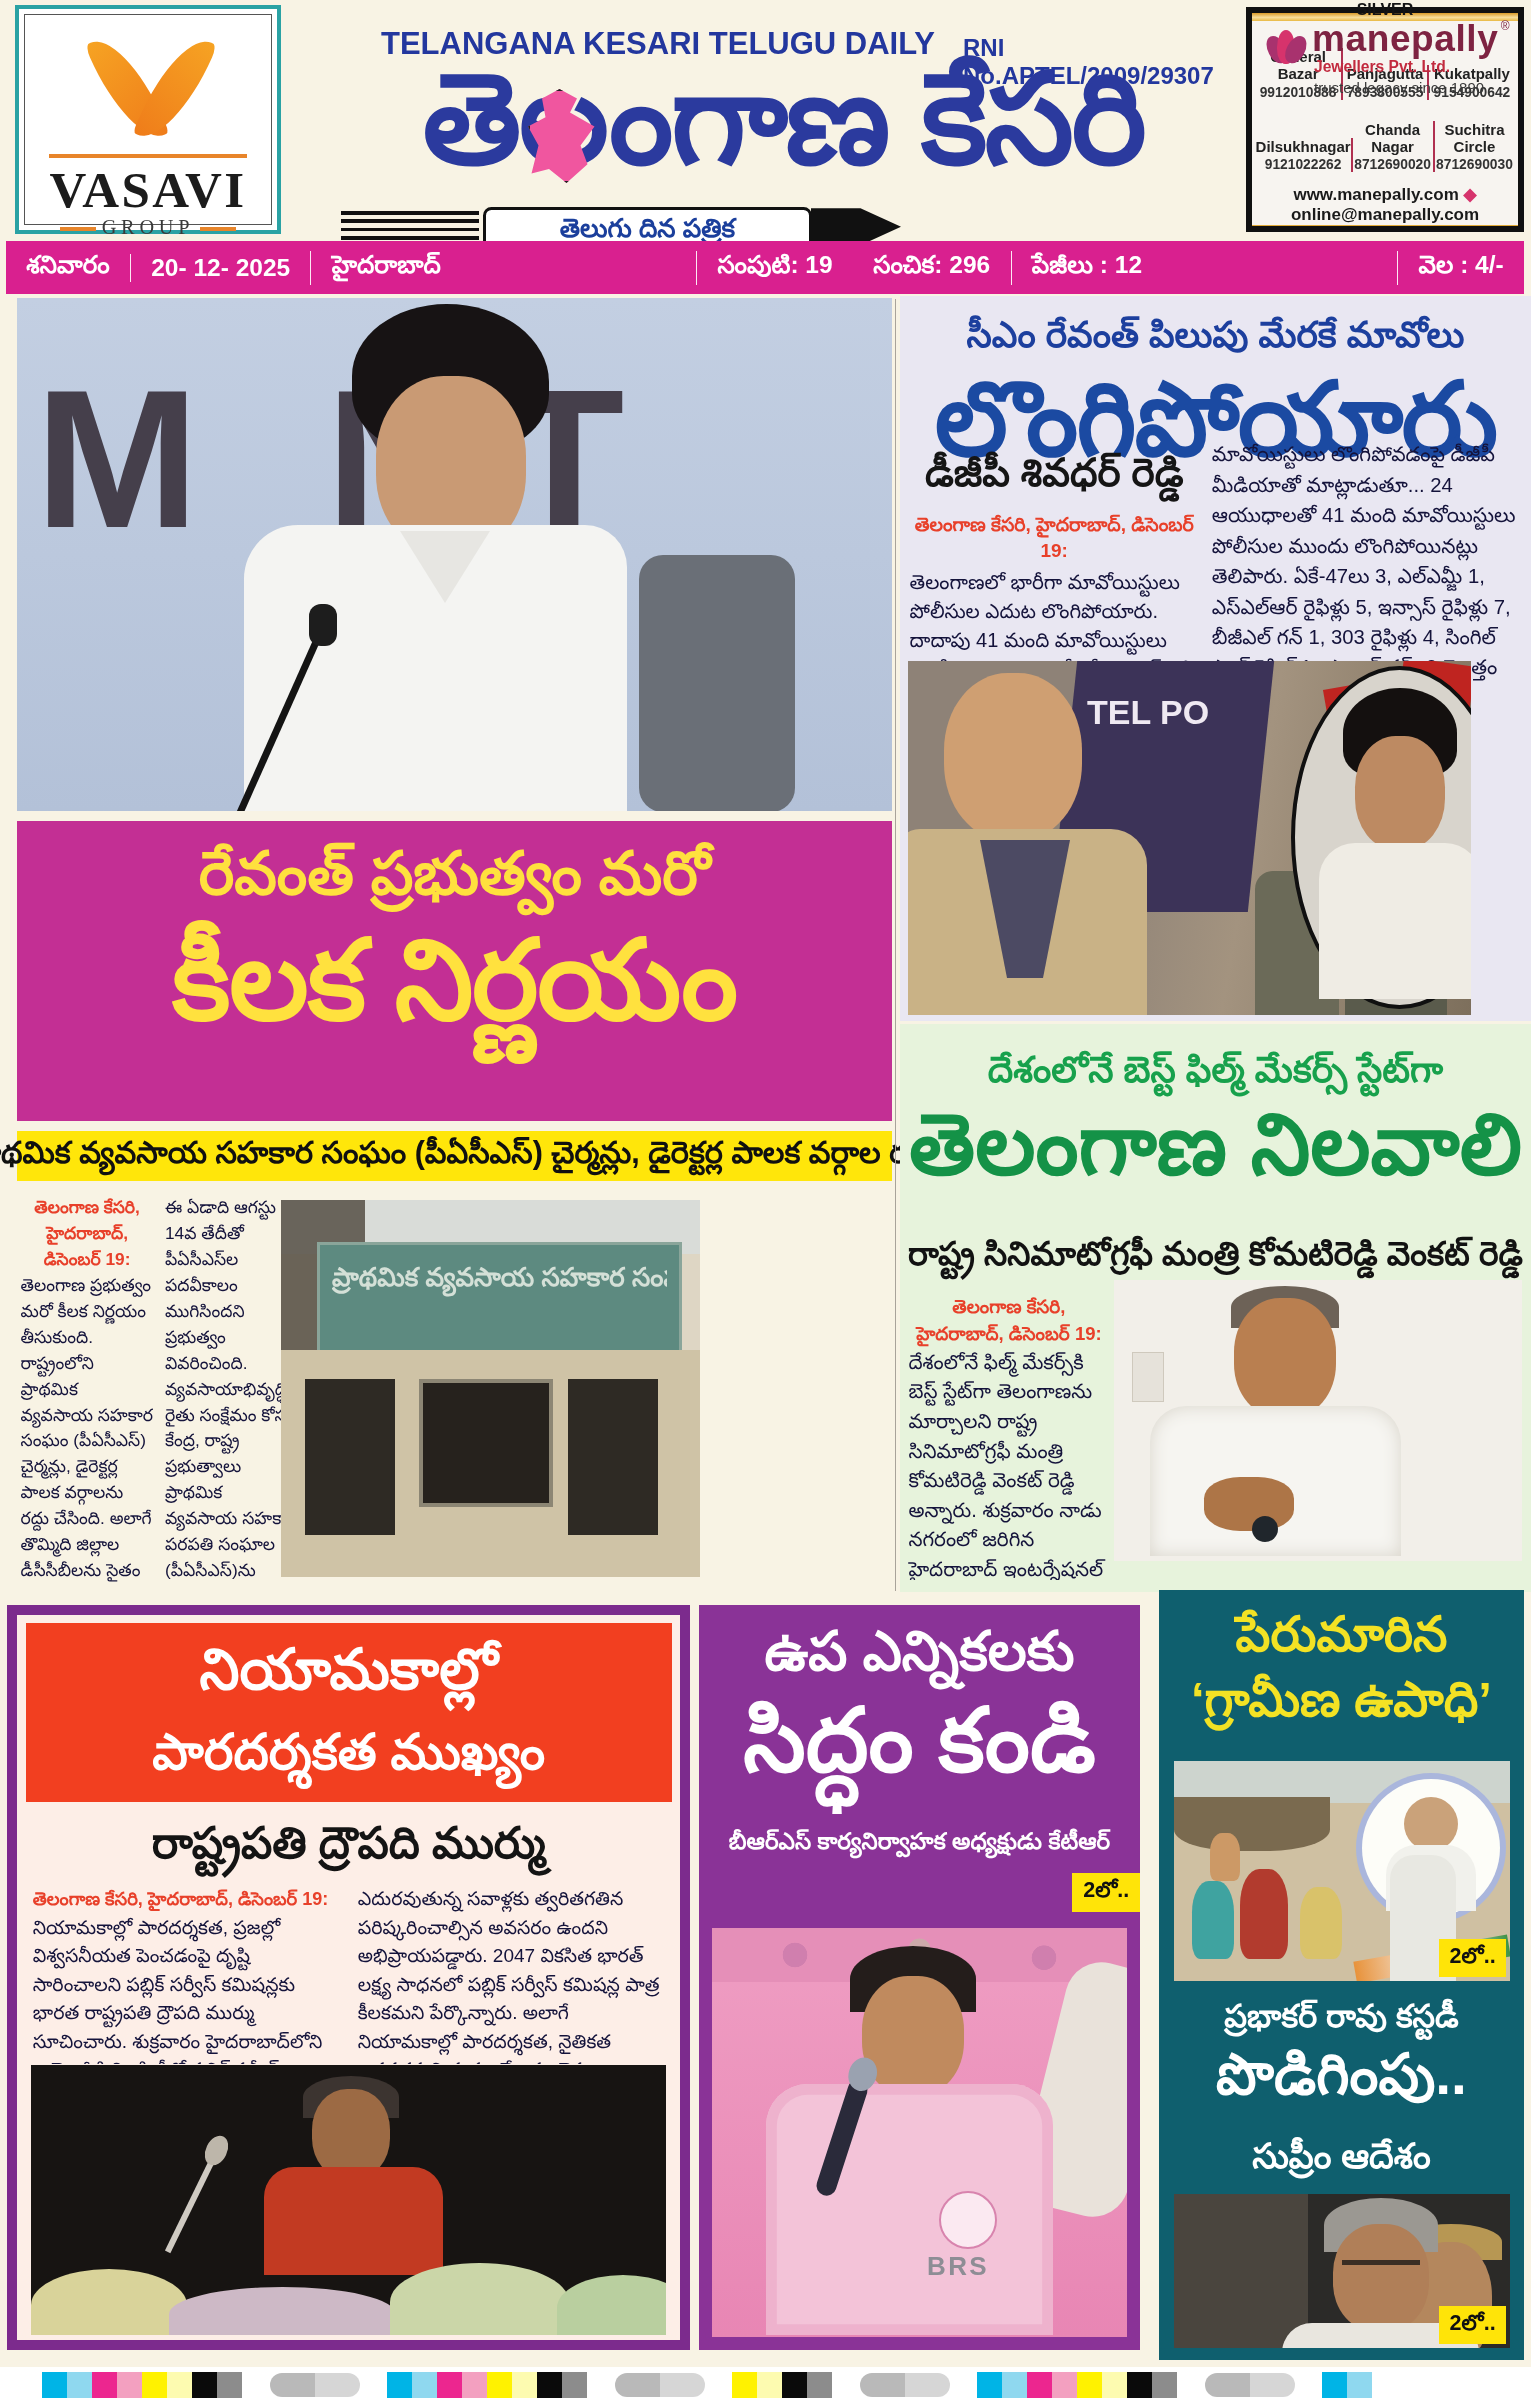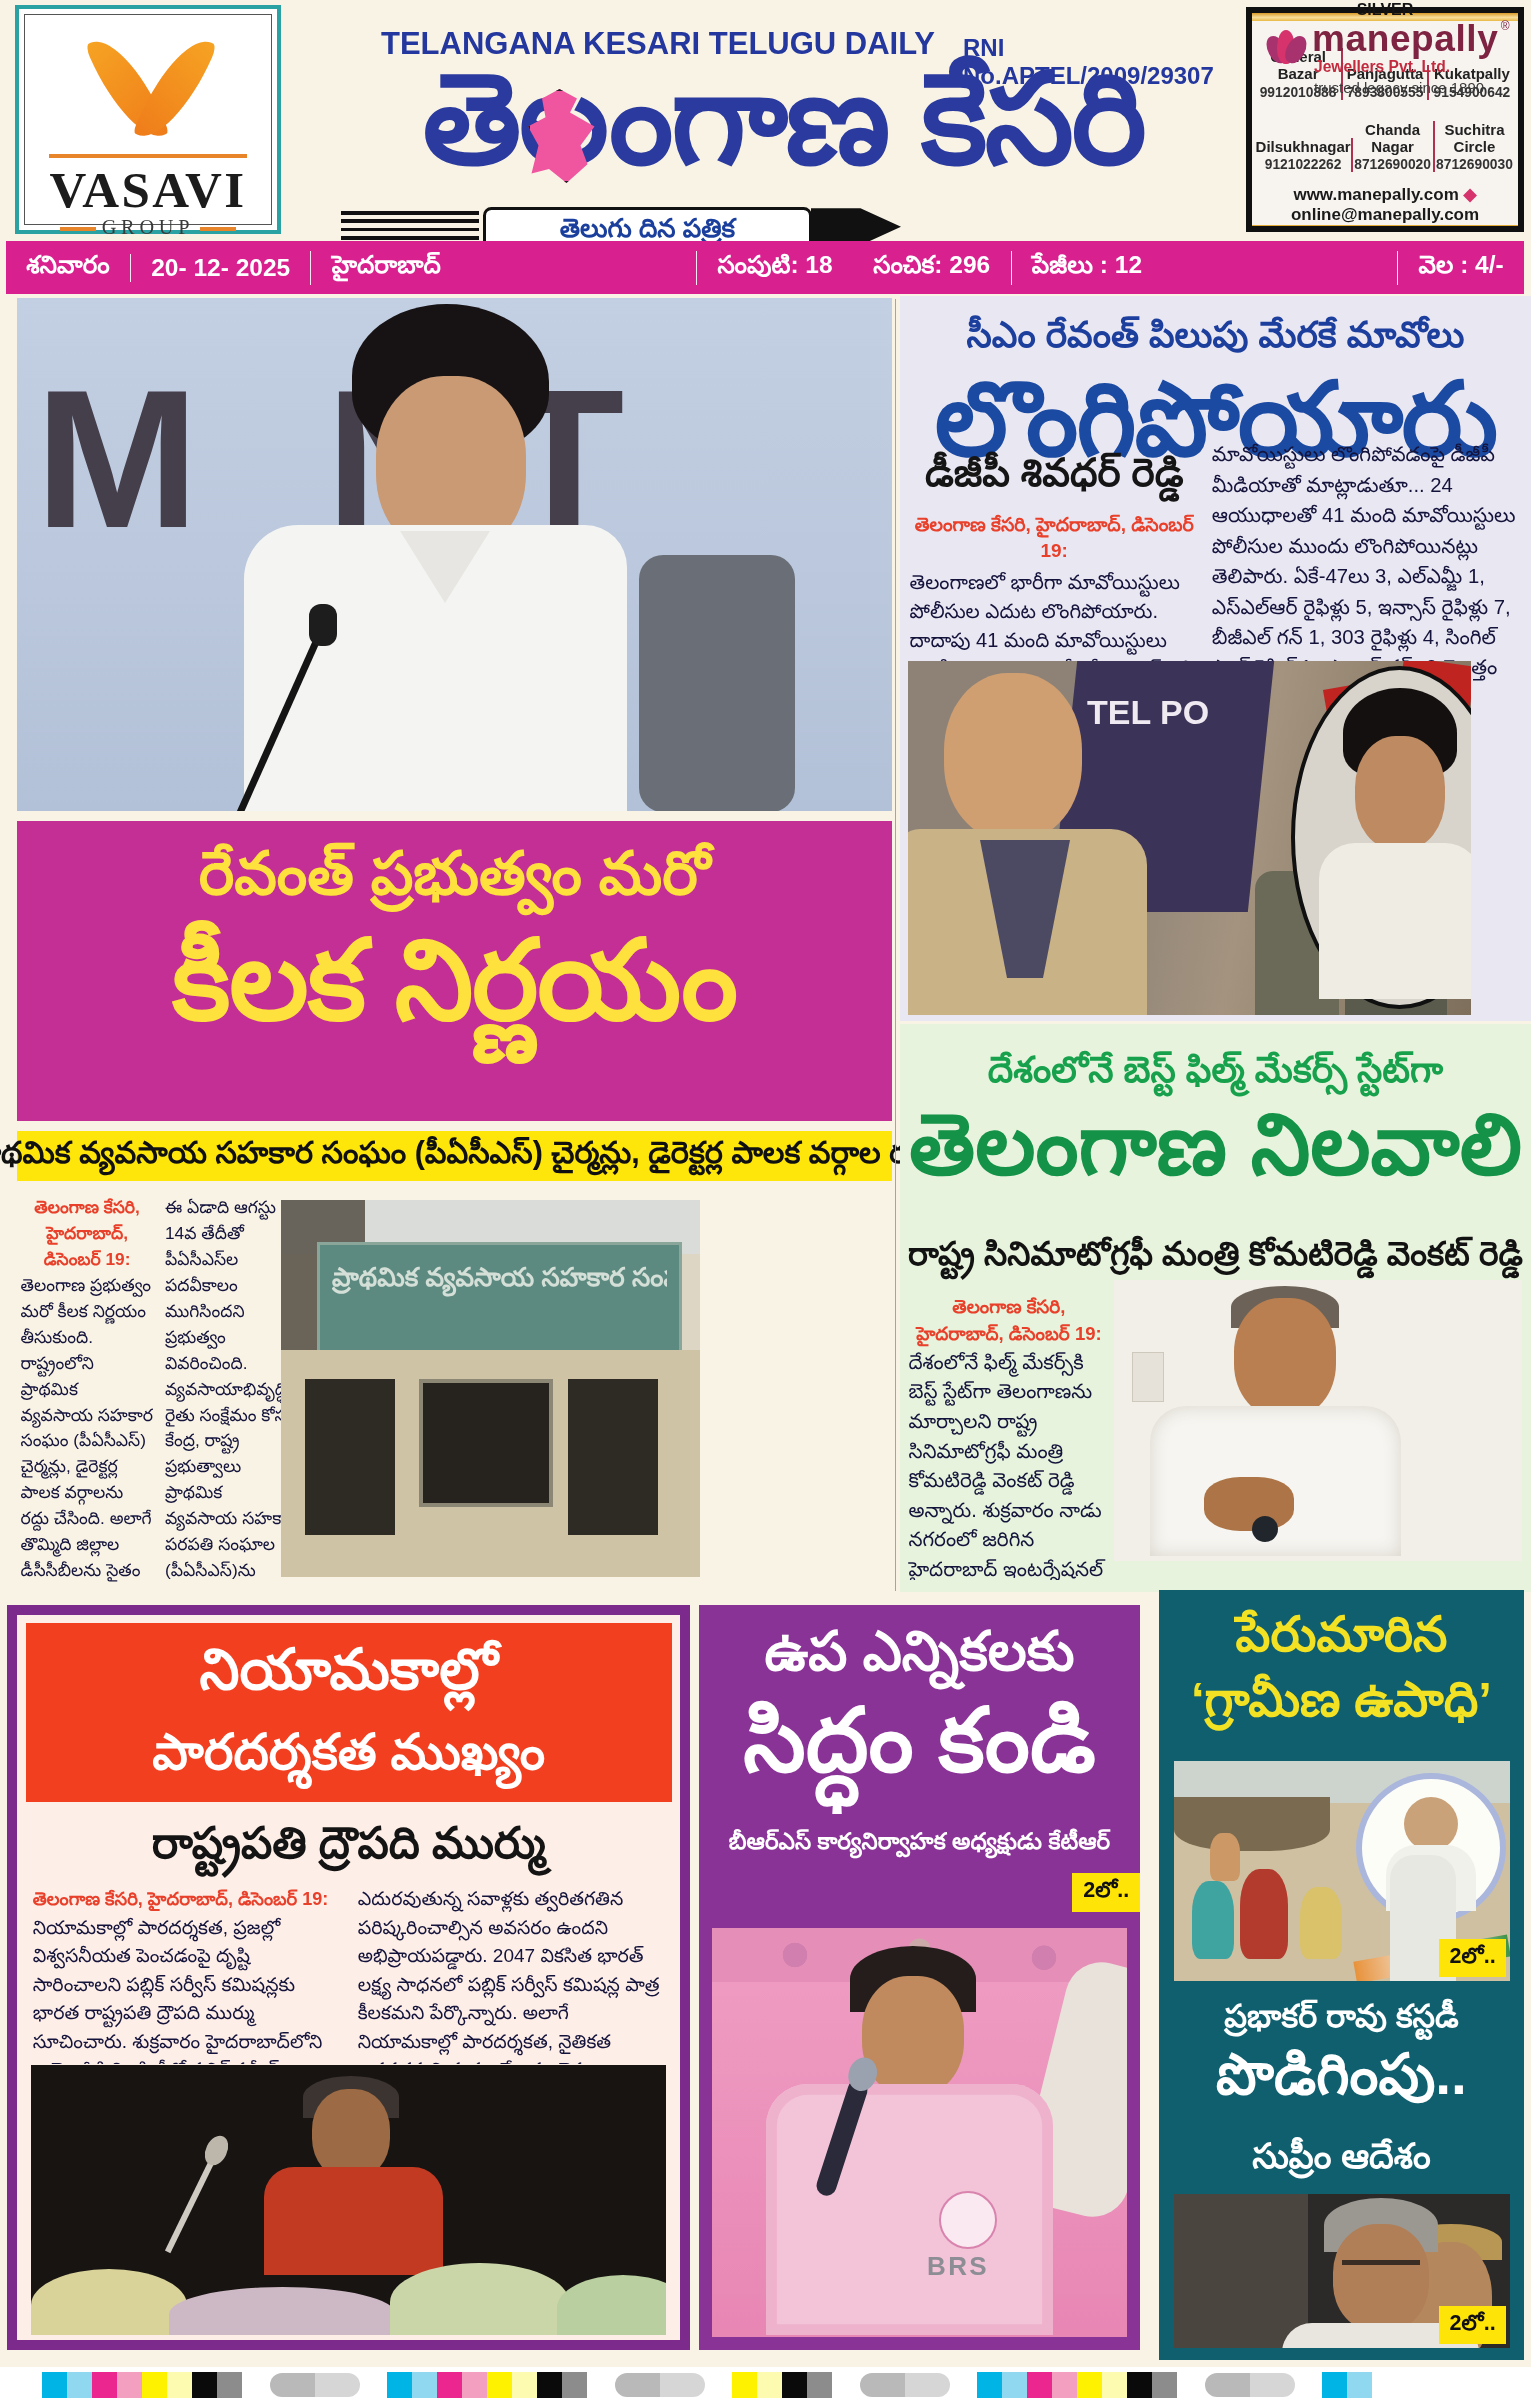--- a/index.html
+++ b/index.html
@@ -308,21 +308,21 @@
       <div class="mp-web"><span>www.manepally.com</span> <span style="color:#d6336c">◆</span> <span>online@manepally.com</span></div>
     </div>
     <div class="mp-gold"></div>
   </div>
 
   <div class="abs datebar">
     <span>శనివారం</span>
     <span class="sep">20- 12- 2025</span>
     <span class="sep">హైదరాబాద్</span>
     <span class="grow"></span>
-    <span class="sep">సంపుటి: 18</span>
+    <span class="sep">సంపుటి: 19</span>
     <span>సంచిక: 296</span>
     <span class="sep">పేజీలు : 12</span>
     <span class="grow"></span>
     <span class="sep">వెల : 4/-</span>
   </div>
 
   <div class="scene lead-photo">
     <div class="mint-letters">M NT</div>
     <div class="chair"></div>
     <div class="cm-hair"></div>

